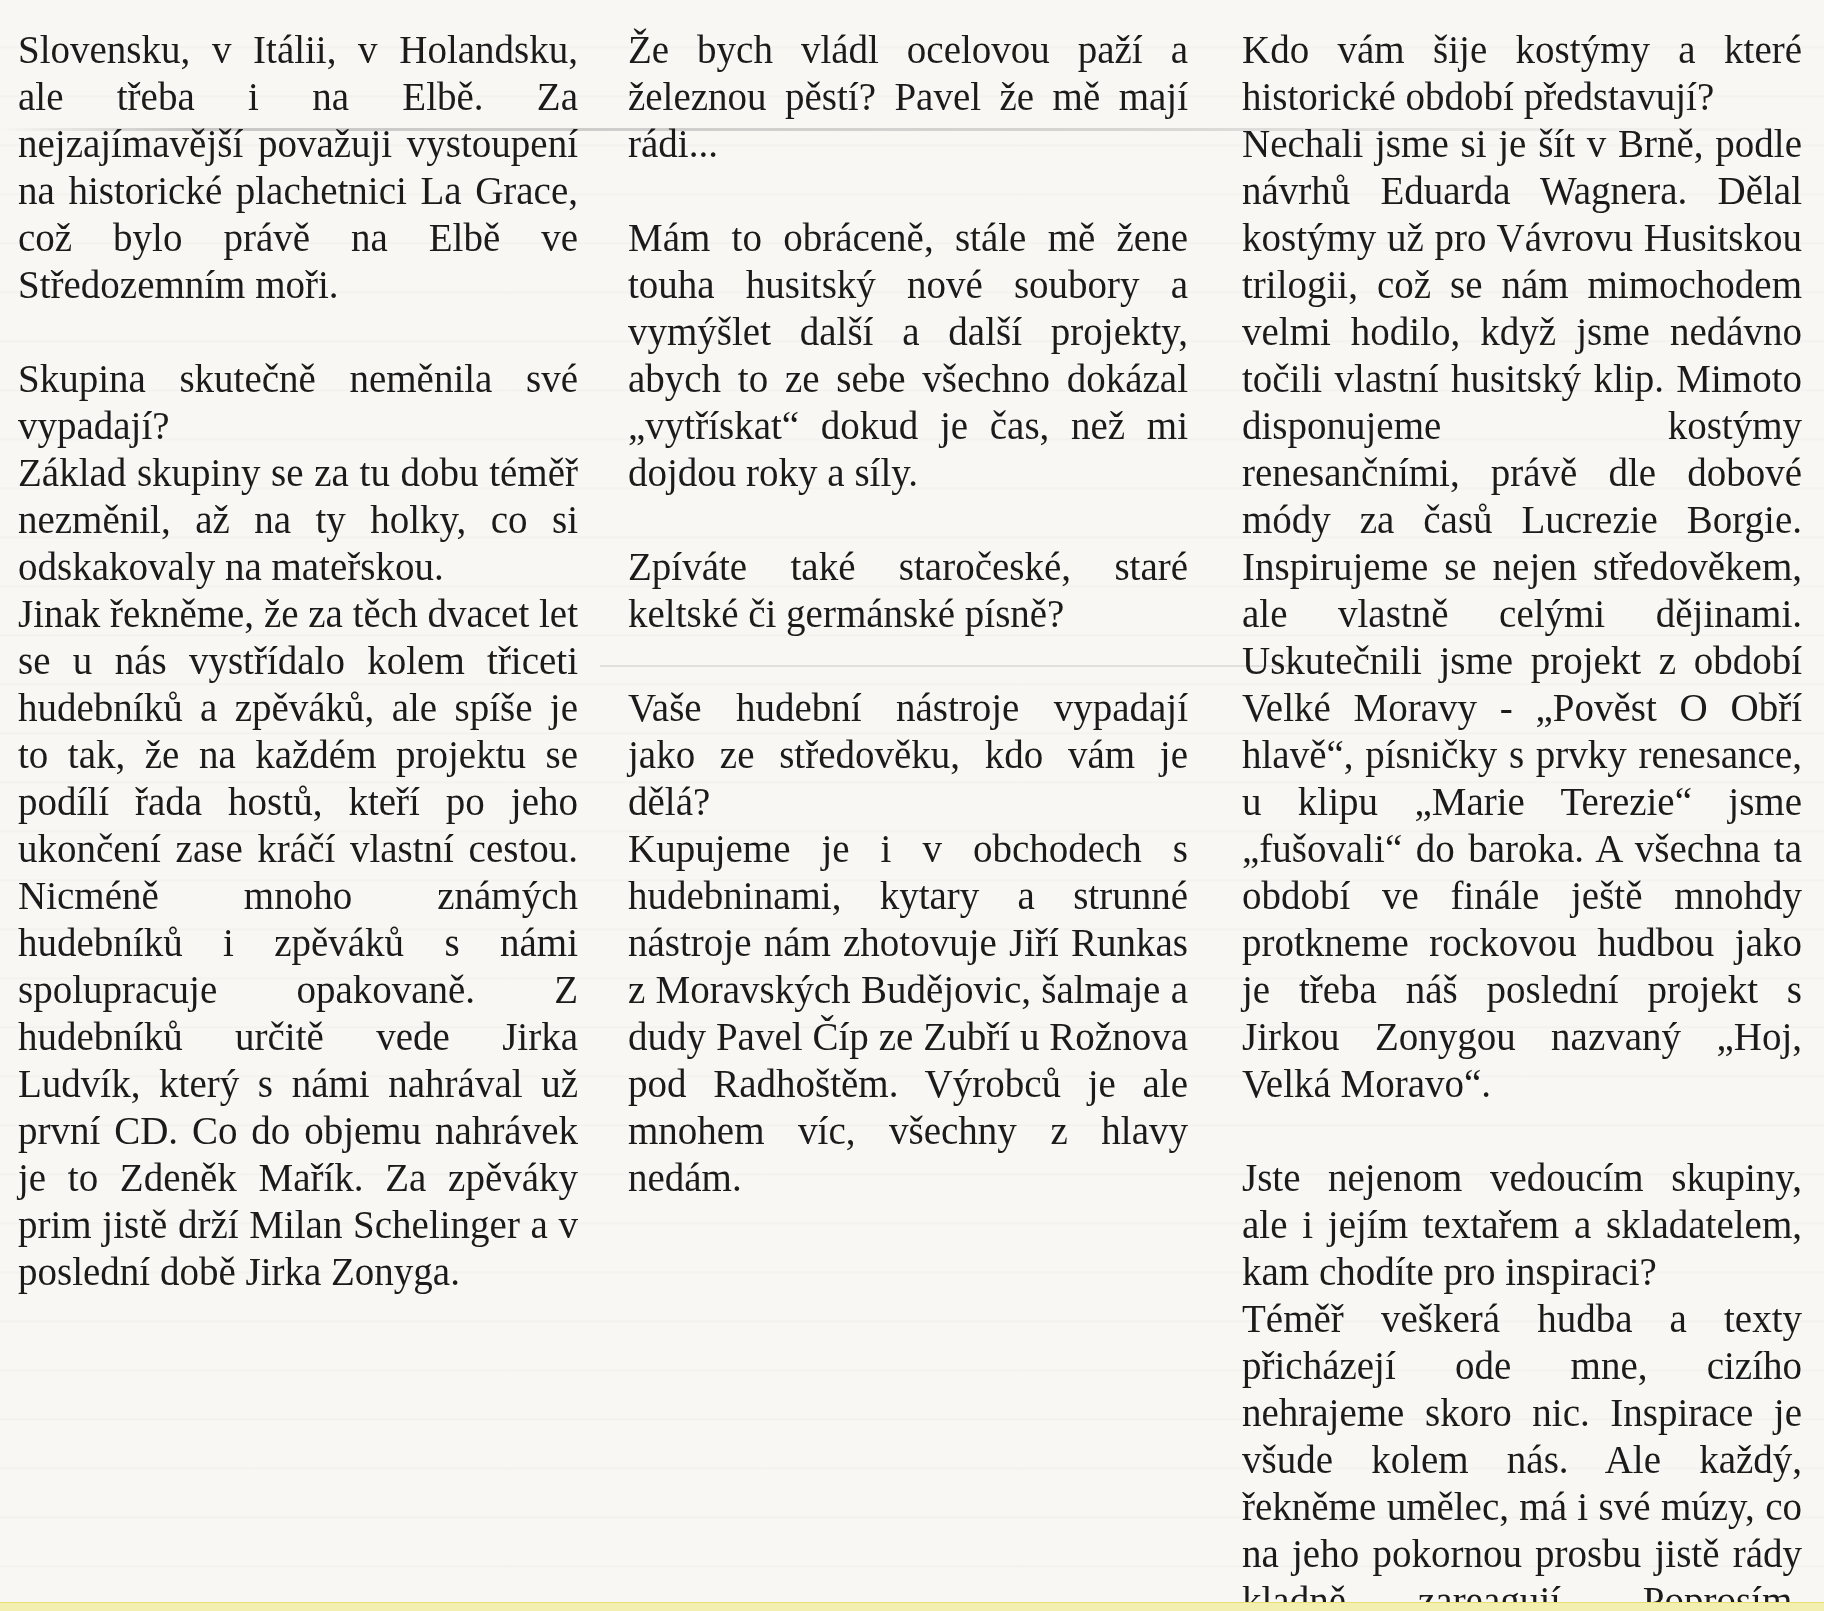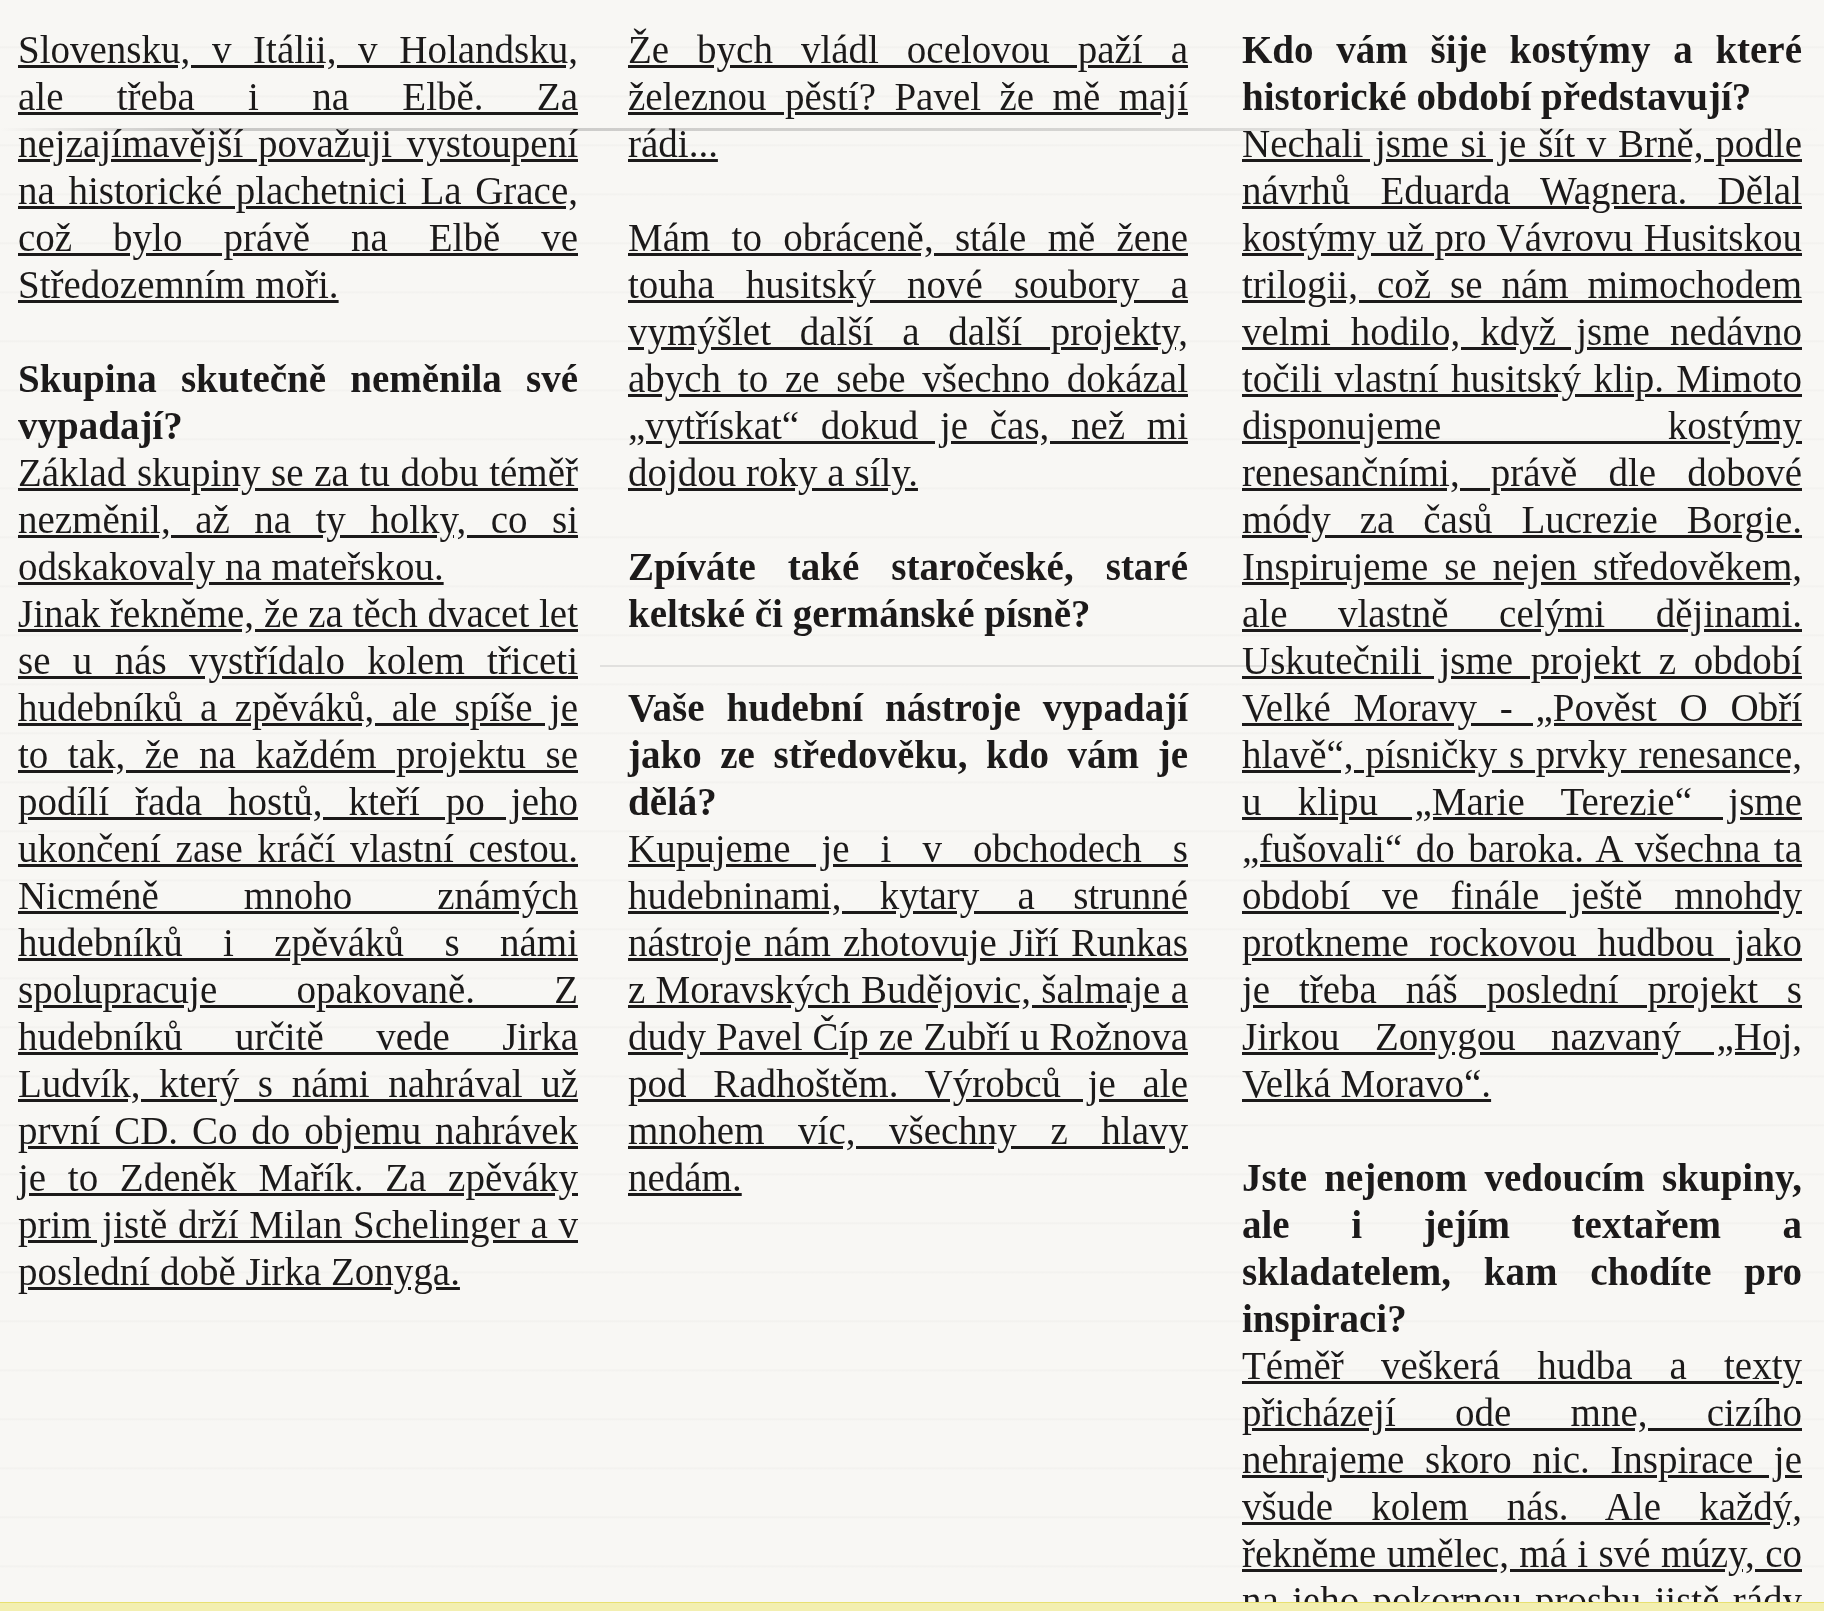--- a/index.html
+++ b/index.html
@@ -32,22 +32,22 @@
   .col {
     position:absolute; top:0;
     font-size:39px;
     line-height:47px;
     text-align:justify;
     hyphens:manual;
   }
   .col1 { left:18px; width:560px; top:26px; }
   .col2 { left:628px; width:560px; top:26px; }
   .col3 { left:1242px; width:560px; top:26px; }
-  .q { font-weight:bold; margin:0; }
-  .a { margin:0;text-decoration:underline; }
+  .q { font-weight:normal; margin:0; }
+  .a { margin:0; }
   .gap { height:47px; }
   p { margin:0; }
 </style>
 </head>
 <body>
 
 <div class="page">
   <div class="crease"></div>
   <div class="crease2"></div>
 

